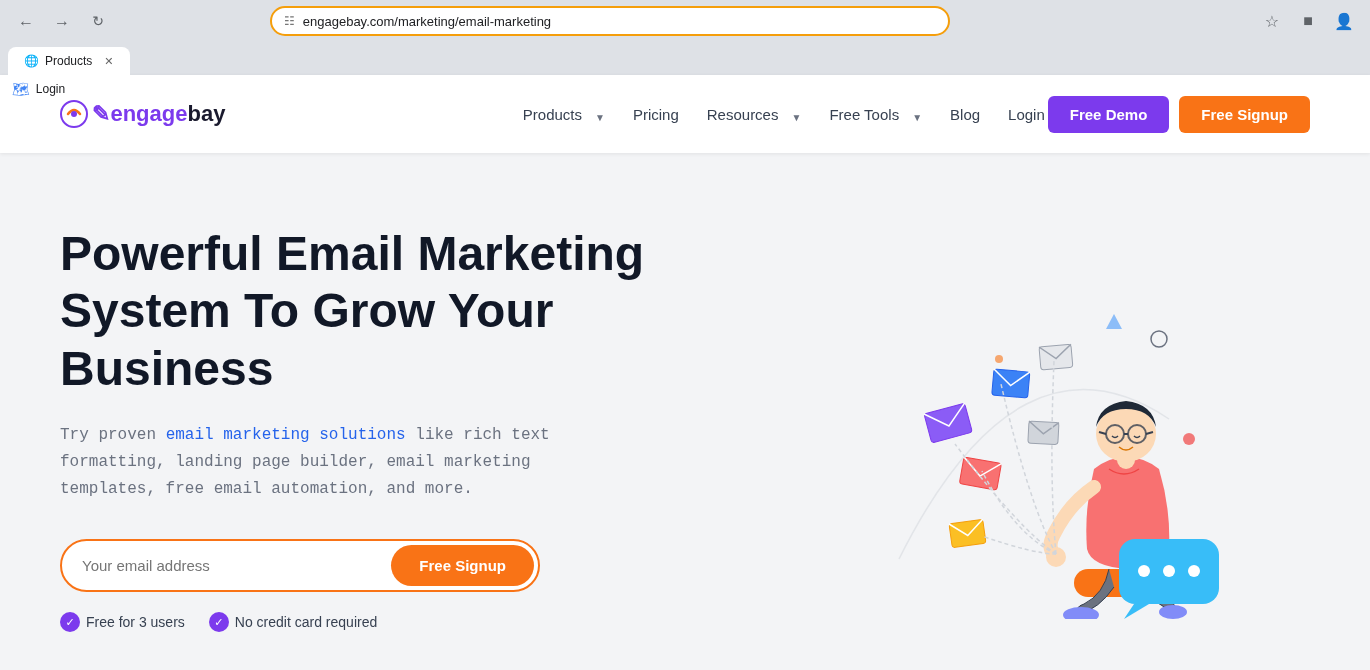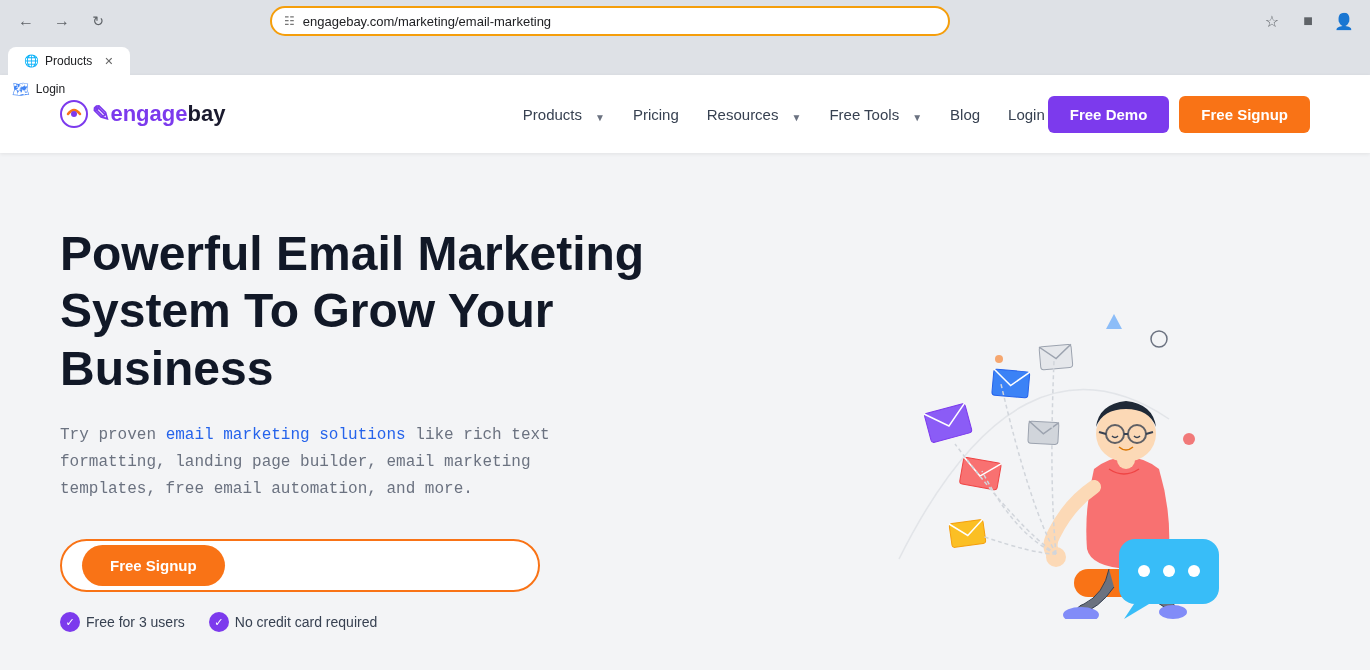--- a/index.html
+++ b/index.html
@@ -126,20 +126,21 @@
     <button class="btn-free-signup-nav">Free Signup</button>
   </nav>
 
   <div class="hero">
     <div class="hero-content">
       <h1 class="hero-title">Powerful Email Marketing System To Grow Your Business</h1>
       <p class="hero-subtitle">
         Try proven <a>email marketing solutions</a> like rich text formatting, landing page builder, email marketing templates, free email automation, and more.
       </p>
       <div class="signup-form">
+        <input class="email-input" type="email" placeholder="Your email address" style="">
         <button class="btn-signup-form">Free Signup</button>
       </div>
       <div class="trust-badges">
         <div class="trust-badge">
           <div class="badge-icon">✓</div>
           <span>Free for 3 users</span>
         </div>
         <div class="trust-badge">
           <div class="badge-icon">✓</div>
           <span>No credit card required</span>

